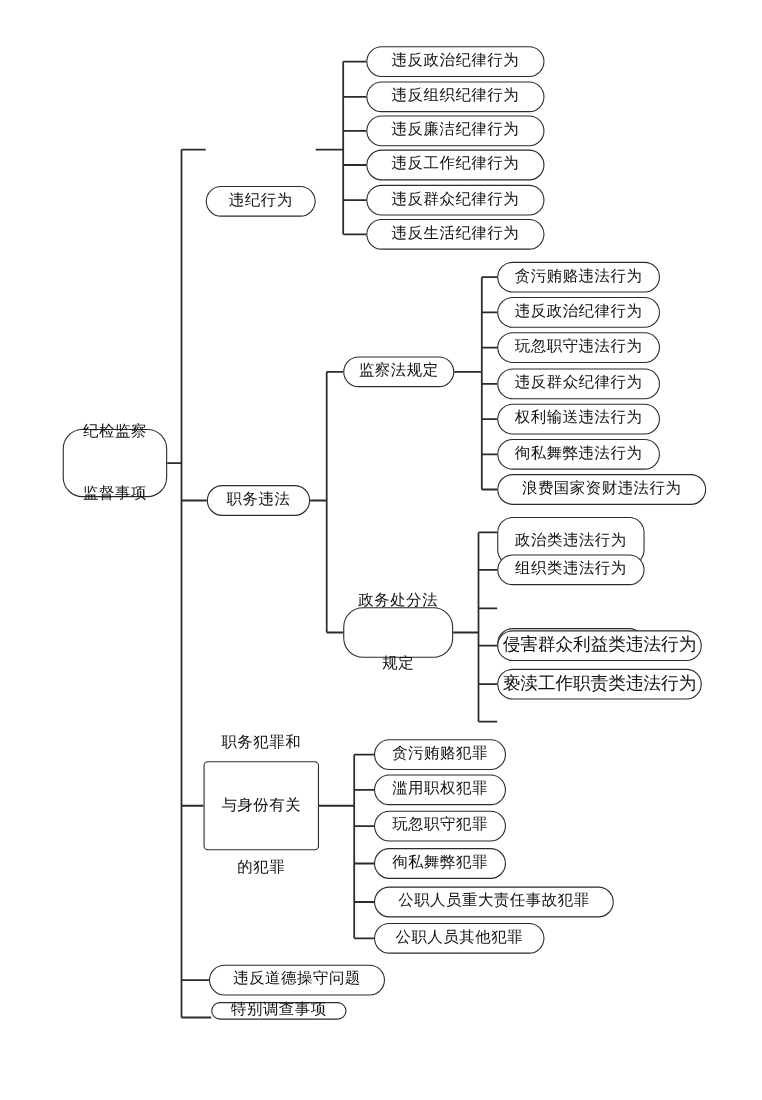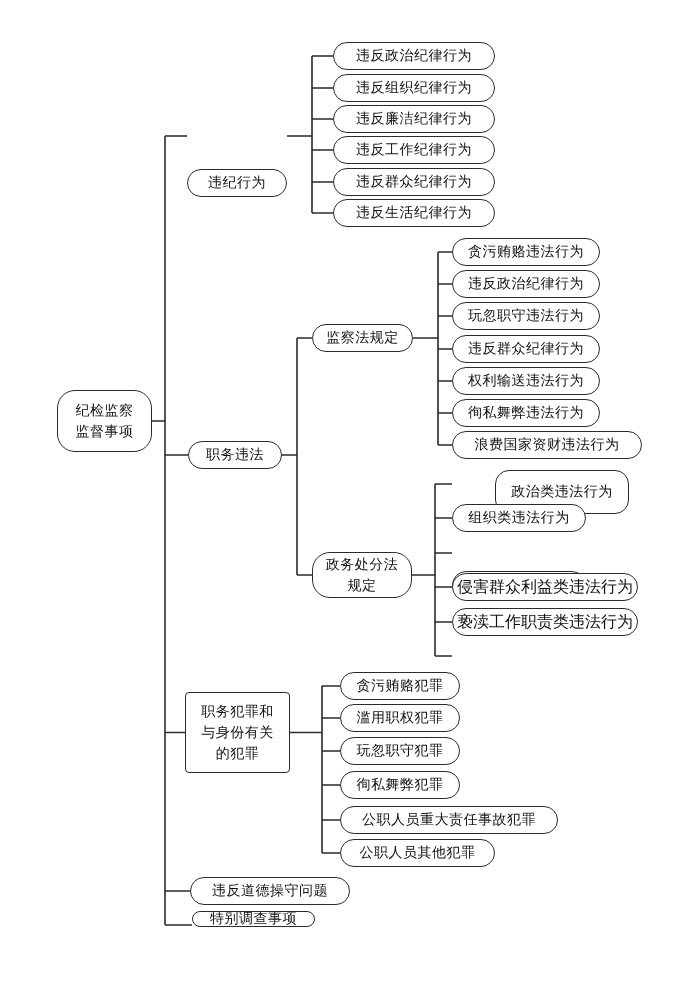--- a/index.html
+++ b/index.html
@@ -8,21 +8,21 @@
     font-family:"Liberation Serif","DejaVu Serif",serif;
   }
   .wires{position:absolute;left:0;top:0;z-index:0;}
   .node{
     position:absolute;box-sizing:border-box;z-index:1;
     background:#ffffff;border:1.6px solid #2b2b2b;border-radius:14px;
     display:flex;align-items:center;justify-content:center;
     font-size:14px;color:#111111;white-space:nowrap;
     letter-spacing:0.5px;line-height:1;
   }
-  .node.multi{flex-direction:column;line-height:1.5;letter-spacing:0.5px;}
+  .node.multi{flex-direction:column;line-height:1.5;letter-spacing:0.5px;gap:36px;}
   .node.r18{border-radius:18px;}
   .node.r22{border-radius:4px;}
   .node.s{font-size:16px;letter-spacing:0;}
   .node span{display:block;text-align:center;}
 </style>
 </head>
 <body>
 
 <div class="stage">
 
@@ -97,21 +97,21 @@
     <span>徇私舞弊违法行为</span>
   </div>
   <div class="node" style="left:452px;top:431px;width:190px;height:28px;">
     <span>浪费国家资财违法行为</span>
   </div>
 
   <div class="node multi r18" style="left:312px;top:552px;width:100px;height:46px;">
     <span>政务处分法</span>
     <span>规定</span>
   </div>
-  <div class="node" style="left:452px;top:470px;width:134px;height:44px;margin-left:43px;">
+  <div class="node" style="left:452px;top:470px;width:134px;height:44px;">
     <span>政治类违法行为</span>
   </div>
   <div class="node" style="left:452px;top:504px;width:134px;height:28px;">
     <span>组织类违法行为</span>
   </div>
   <div class="node" style="left:452px;top:571px;width:134px;height:28px;">
     <span>廉洁类违法行为</span>
   </div>
   <div class="node s" style="left:452px;top:573px;width:186px;height:28px;">
     <span>侵害群众利益类违法行为</span>

